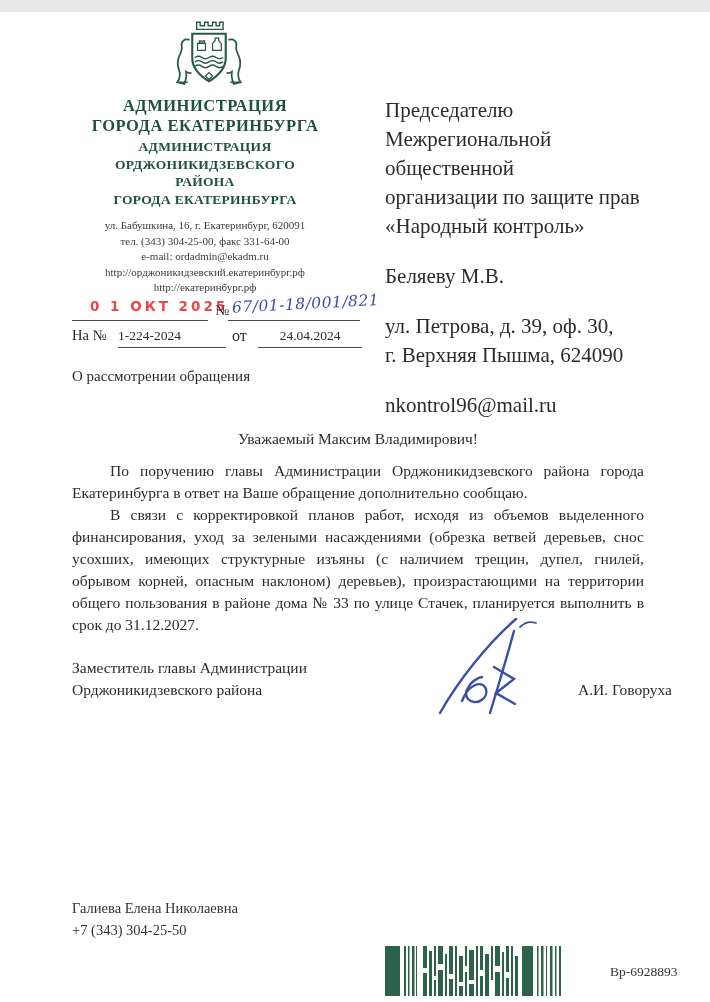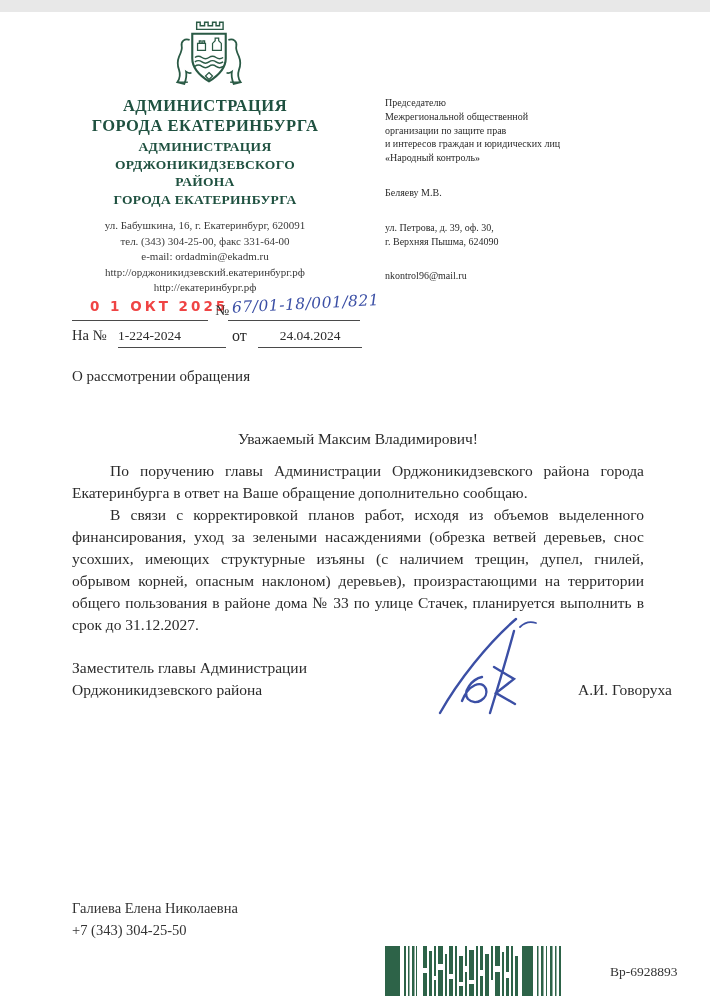--- a/index.html
+++ b/index.html
@@ -46,21 +46,21 @@
   .rule{position:absolute;height:0;border-top:1.3px solid #4a4a4a;}
   .r1a{left:0;top:24px;width:136px;}
   .r1b{left:156px;top:24px;width:132px;}
   .r2a{left:46px;top:51px;width:108px;}
   .r2b{left:186px;top:51px;width:104px;}
   .onno-label{position:absolute;left:0;top:31px;font-size:14.5px;}
   .in-number{position:absolute;left:46px;top:32px;width:108px;text-align:left;font-size:13.5px;}
   .ot-label{position:absolute;left:160px;top:31px;font-size:16px;}
   .in-date{position:absolute;left:186px;top:32px;width:104px;text-align:center;font-size:13.5px;}
   
-  .recipient{position:absolute;left:385px;top:84px;width:300px;font-size:10px;line-height:1.38;}
+  .recipient{position:absolute;left:385px;top:84px;width:300px;font-size:21px;line-height:1.38;}
   .recipient .gap{height:21px;}
   
   .subject{position:absolute;left:72px;top:356px;font-size:15px;}
   .salutation{position:absolute;left:72px;top:418px;width:572px;text-align:center;font-size:15.5px;}
   .bodytext{position:absolute;left:72px;top:448px;width:572px;font-size:15.5px;line-height:1.42;text-align:justify;}
   .bodytext p{margin:0;text-indent:38px;}
   
   .signer{position:absolute;left:72px;top:645px;width:600px;font-size:15.5px;line-height:1.4;}
   .signer-name{position:absolute;right:0;top:22px;font-size:15.5px;}
   .signature{position:absolute;left:432px;top:605px;width:112px;height:102px;}
@@ -126,21 +126,20 @@
     <div class="ot-label">от</div>
     <div class="in-date">24.04.2024</div>
     <div class="rule r2a"></div>
     <div class="rule r2b"></div>
   </div>
 
   <div class="recipient">
     <div>Председателю</div>
     <div>Межрегиональной общественной</div>
     <div>организации по защите прав</div>
-    <div>и интересов граждан и юридических лиц</div>
     <div>«Народный контроль»</div>
     <div class="gap"></div>
     <div>Беляеву М.В.</div>
     <div class="gap"></div>
     <div>ул. Петрова, д. 39, оф. 30,</div>
     <div>г. Верхняя Пышма, 624090</div>
     <div class="gap"></div>
     <div>nkontrol96@mail.ru</div>
   </div>
 

